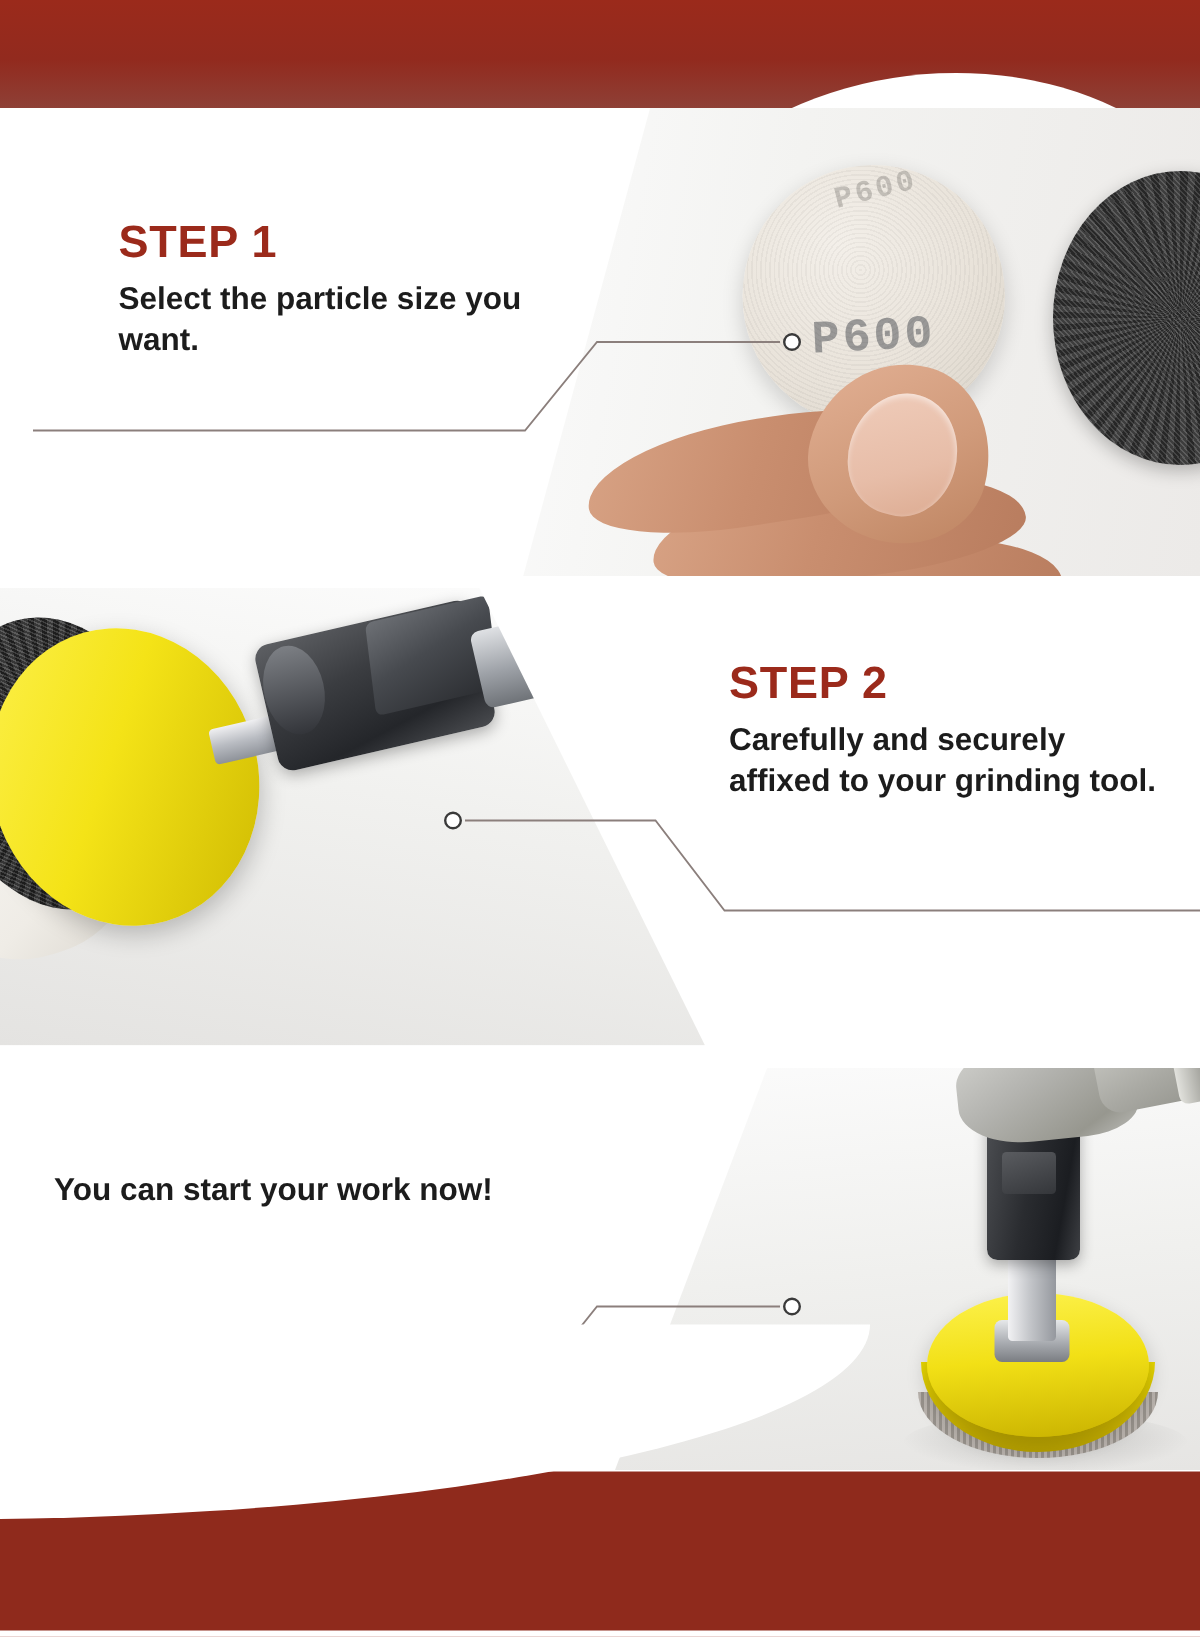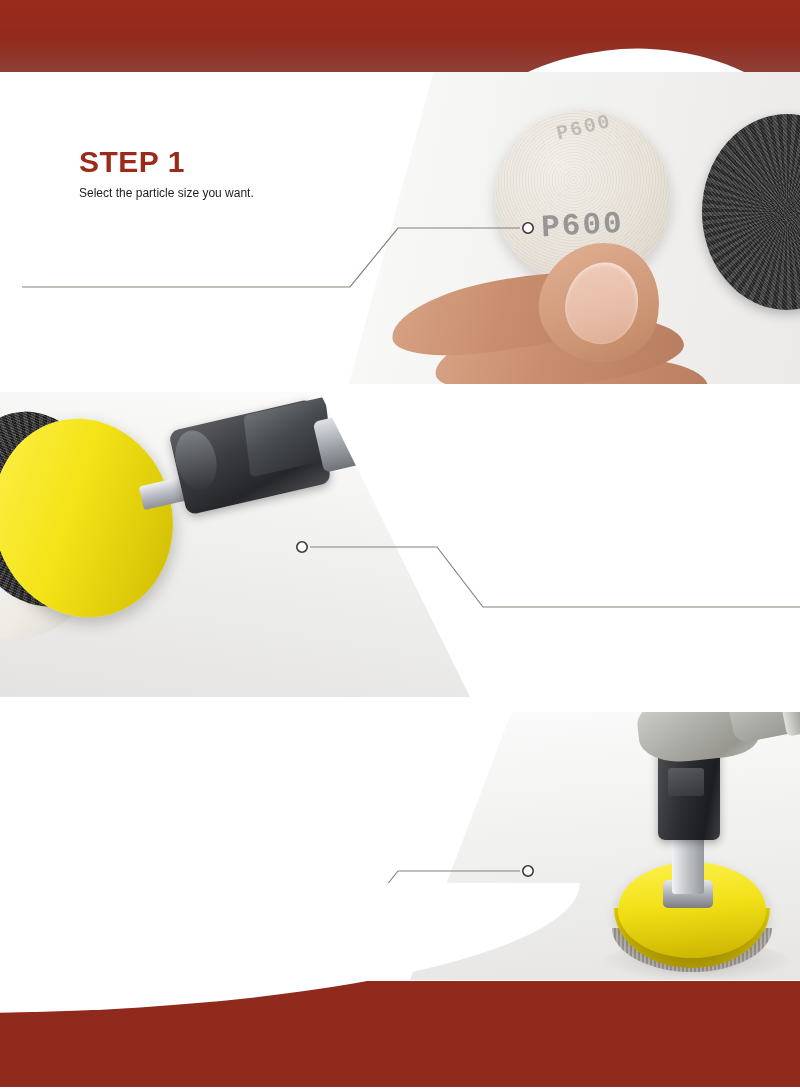--- a/index.html
+++ b/index.html
@@ -46,22 +46,22 @@
   .sec2 { top:392px; height:305px; }
   .sec3 { top:712px; height:268px; }
 
   
   .txt { position:absolute; }
   .step-title {
     font-size:30px; font-weight:bold; letter-spacing:0.5px;
     color:#9b2a1b; line-height:1.05; white-space:nowrap;
   }
   .step-desc {
-    font-size:12px; color:#1c1c1c; line-height:1.33; margin-top:8px;
-    font-weight:400;
+    font-size:21px; color:#1c1c1c; line-height:1.33; margin-top:8px;
+    font-weight:700;
   }
 
   .t1 { left:36px; top:74px;  width:300px;margin-left:43px; }
   .t2 { left:486px; top:48px; width:290px; }
   .t3 { left:36px; top:60px;  width:300px; }
 
   
   .leader { position:absolute; left:0; top:0; width:800px; height:1091px; pointer-events:none; }
 
   
@@ -307,38 +307,45 @@
     </div>
     <div class="pad2-black"></div>
     <div class="pad2-yellow"></div>
     <div class="shaft2"></div>
     <div class="chuck2"></div>
     <div class="chuck2-ring"></div>
     <div class="chuck2-hex"></div>
     <div class="collar2"></div>
   </div>
 
+  <div class="sec sec2">
+    <div class="txt t2">
+      <div class="step-title">STEP 2</div>
+      <div class="step-desc">Carefully and securely affixed to your grinding tool.</div>
+    </div>
+  </div>
 
   <div class="photo photo3">
     <div class="pad3-shadow"></div>
     <div class="pad3-hook"></div>
     <div class="pad3-base"></div>
     <div class="pad3"></div>
     <div class="nut3"></div>
     <div class="shaft3"></div>
     <div class="chuck3"></div>
     <div class="chuck3-plate"></div>
     <div class="body3"></div>
     <div class="body3b"></div>
     <div class="body3-ring"></div>
     <div class="hand3"></div>
   </div>
 
   <div class="sec sec3">
     <div class="txt t3">
+      <div class="step-desc">You can start your work now!</div>
     </div>
   </div>
 
   <svg class="leader" viewBox="0 0 800 1091">
 
     <g>
       <path d="M 22 287 L 350 287 L 398 228 L 520 228" fill="none" stroke="#8b7f7c" stroke-width="1.2"></path>
       <circle cx="528" cy="228" r="5.2" fill="#ffffff" stroke="#3a3a3a" stroke-width="1.6"></circle>
     </g>
 

